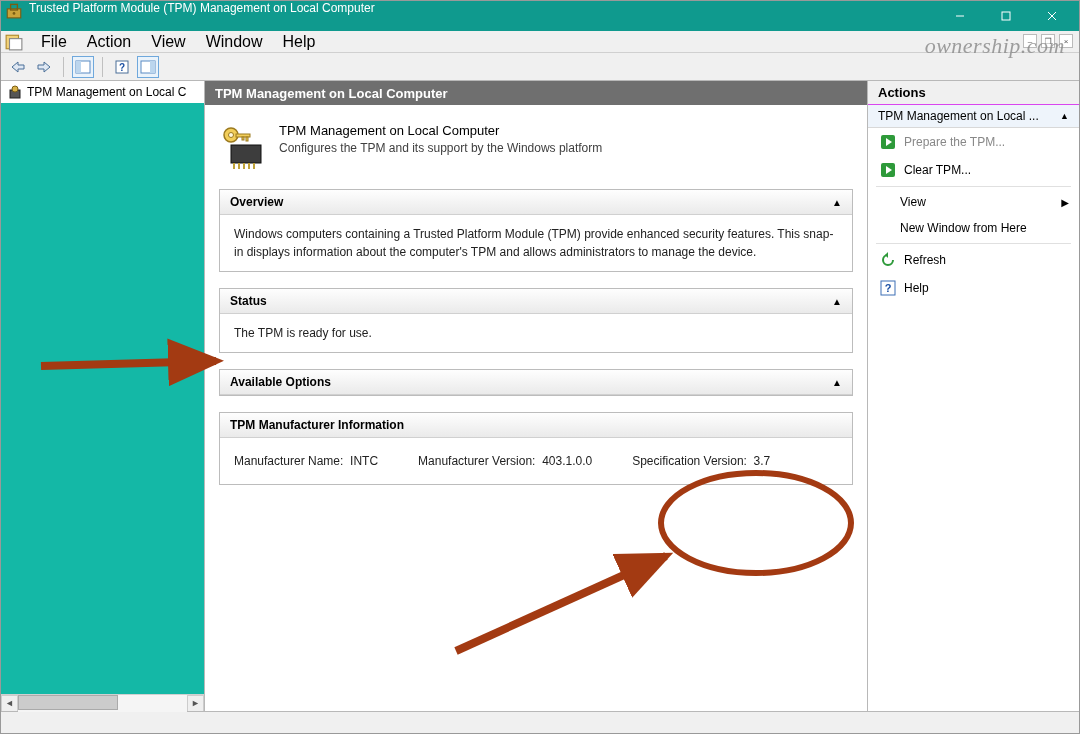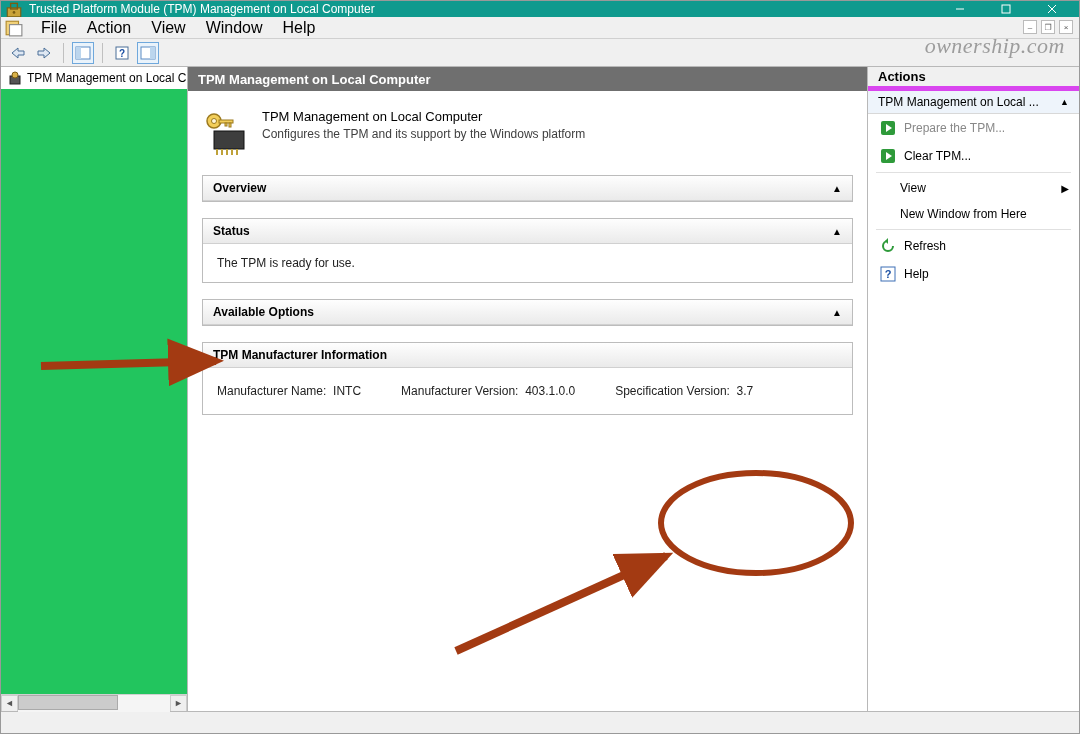--- a/index.html
+++ b/index.html
@@ -1,20 +1,20 @@
 <!DOCTYPE html>
 <html><head>
 <meta charset="utf-8">
 <style>
   * { box-sizing: border-box; }
   html, body { margin: 0; padding: 0; font-family: "Segoe UI", Tahoma, sans-serif; font-size: 12px; color: #000; background: #fff; }
   .window { width: 1080px; height: 734px; display: flex; flex-direction: column; border: 1px solid #999; position: relative; }
 
   
-  .titlebar { height: 16px; background: #0f9a8e; color: #fff; display: flex; align-items: center; padding: 0 4px; }
+  .titlebar { height: 30px; background: #0f9a8e; color: #fff; display: flex; padding: 0 4px; }
   .titlebar .icon { width: 18px; height: 18px; margin-right: 6px; }
   .titlebar .title { flex: 1; font-size: 12px; }
   .titlebar .sys { display: flex; }
   .titlebar .sys div { width: 46px; height: 30px; display: flex; align-items: center; justify-content: center; color: #fff; font-size: 14px; }
 
   
   .menubar { height: 22px; background: #f0f0f0; display: flex; align-items: center; padding: 0 4px; border-bottom: 1px solid #d0d0d0; position: relative; }
   .menubar .app-icon { width: 18px; height: 18px; margin-right: 8px; }
   .menubar .menu-item { padding: 2px 10px; font-size: 16px; cursor: default; }
   .menubar .sys-mini { position: absolute; right: 6px; top: 3px; display: flex; gap: 4px; }
@@ -22,21 +22,21 @@
 
   
   .toolbar { height: 28px; background: #f0f0f0; border-bottom: 1px solid #b8b8b8; display: flex; align-items: center; padding: 0 6px; gap: 4px; }
   .toolbar .tbtn { width: 22px; height: 22px; border: 1px solid transparent; display: flex; align-items: center; justify-content: center; }
   .toolbar .tbtn.framed { border: 1px solid #6fa8dc; background: #eaf3fb; }
   .toolbar .sep { width: 1px; height: 20px; background: #c0c0c0; margin: 0 4px; }
 
   
   .body { flex: 1; display: flex; min-height: 0; }
 
-  .leftnav { width: 187px; border-right: 1px solid #b8b8b8; background: #22c55e; display:flex; flex-direction:column; }
+  .leftnav { width: 204px; border-right: 1px solid #b8b8b8; background: #14b8a6; display:flex; flex-direction:column; }
   .leftnav .nav-item { padding: 4px 6px; background: #fff; display:flex; align-items:center; gap:4px; height:22px; white-space:nowrap; overflow:hidden;}
   .leftnav .nav-item .small-icon { width:16px; height:16px; flex-shrink:0;}
   .leftnav .spacer { flex:1;}
   .leftnav .hscroll { height: 17px; border-top:1px solid #d0d0d0; display:flex; align-items:center;}
   .leftnav .hscroll .arrow{ width:17px; height:17px; background:#efefef; border:1px solid #ccc; display:flex;align-items:center;justify-content:center;font-size:9px;color:#555;}
   .leftnav .hscroll .track{ flex:1; height:17px; background:#f5f5f5; position:relative;}
   .leftnav .hscroll .thumb{ position:absolute; left:0; top:0; width:100px; height:15px; background:#ccc; border:1px solid #aaa;}
 
   .center { flex: 1; display:flex; flex-direction:column; min-width:0;}
   .center-header { height: 24px; background: #6f6f6f; color: #fff; display:flex; align-items:center; padding:0 10px; font-weight:600; font-size:13px;}
@@ -50,21 +50,21 @@
   .panel { border:1px solid #bcbcbc; margin-bottom:16px;}
   .panel-head { background: linear-gradient(#fefefe,#eaeaea); border-bottom:1px solid #d0d0d0; padding:5px 10px; display:flex; align-items:center; justify-content:space-between; font-weight:600; font-size:12px;}
   .panel-body { padding:10px 14px; font-size:12px; line-height:1.5; color:#222;}
   .chev-up { font-size:10px;}
 
   .mfr-row { display:flex; gap:40px; padding:4px 0;}
   .mfr-pair { white-space:nowrap;}
 
   
   .actions { width: 212px; border-left:1px solid #b8b8b8; background:#fff; display:flex; flex-direction:column;}
-  .actions-head { height:24px; background:#f0f0f0; border-bottom:5px solid #d946ef; padding:0 10px; display:flex; align-items:center; font-weight:600; font-size:13px;}
+  .actions-head { height:24px; background:#f0f0f0; border-bottom:1px solid #d946ef; padding:0 10px; display:flex; align-items:center; font-weight:600; font-size:13px;}
   .actions-group-title { background:#eef4fb; padding:4px 10px; font-size:12px; display:flex; align-items:center; justify-content:space-between; border-bottom:1px solid #d8d8d8;}
   .action-item { padding:6px 10px 6px 12px; display:flex; align-items:center; gap:8px; font-size:12px; cursor:default;}
   .action-icon{ width:16px; height:16px; flex-shrink:0; display:flex;align-items:center;justify-content:center;}
   .action-sep{ height:1px; background:#e0e0e0; margin:2px 8px;}
   .action-submenu{ display:flex; align-items:center; justify-content:space-between; padding:6px 10px 6px 32px; font-size:12px;}
 
   .statusbar { height: 22px; border-top:1px solid #b8b8b8; background:#f0f0f0;}
 
   
   .overlay { position:absolute; inset:0; pointer-events:none; }
@@ -197,20 +197,21 @@
             <div class="intro-title">TPM Management on Local Computer</div>
             <div class="intro-sub">Configures the TPM and its support by the Windows platform</div>
           </div>
         </div>
 
         <div class="panel">
           <div class="panel-head">
             <span>Overview</span>
             <span class="chev-up">▲</span>
           </div>
+          <div class="panel-body">Windows computers containing a Trusted Platform Module (TPM) provide enhanced security features. This snap-in displays information about the computer's TPM and allows administrators to manage the device.</div>
         </div>
 
         <div class="panel">
           <div class="panel-head">
             <span>Status</span>
             <span class="chev-up">▲</span>
           </div>
           <div class="panel-body">The TPM is ready for use.</div>
         </div>
 

